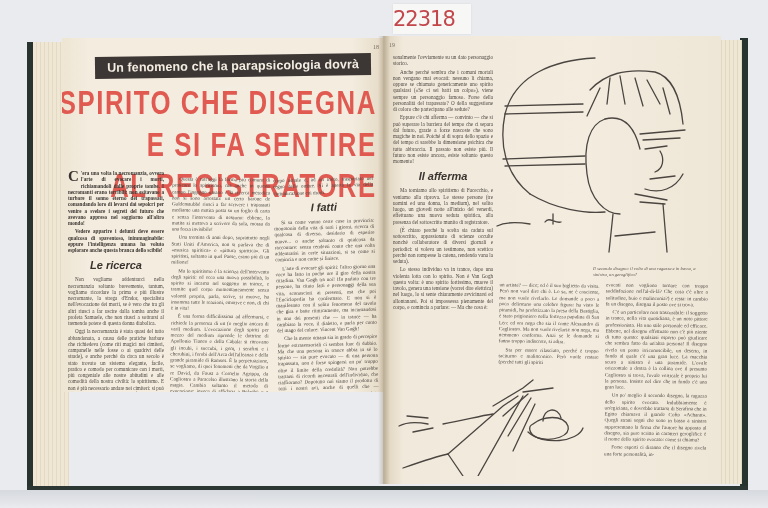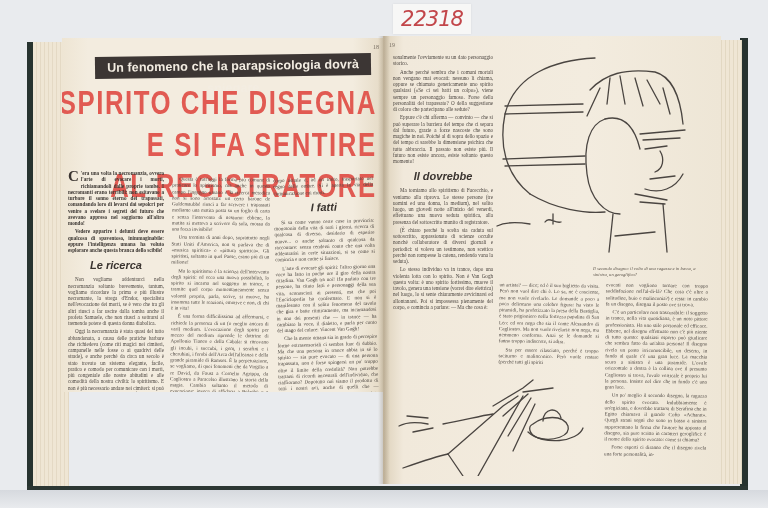--- a/index.html
+++ b/index.html
@@ -5,21 +5,21 @@
   html, body { margin: 0; padding: 0; }
   body {
     width: 768px; height: 508px; overflow: hidden; position: relative;
     background: #e9ebee;
     font-family: "Liberation Serif", serif;
   }
   .label-tag {
     position: absolute; left: 393px; top: 4px; width: 78px; height: 30px;
     background: #f7f7f6; box-shadow: 0 0 2px rgba(0,0,0,0.08);
     color: #c2464a; font-family: "DejaVu Sans", sans-serif; font-size: 21px;
-    font-style: italic; letter-spacing: -1px; line-height: 30px; text-align: center;
+    letter-spacing: -1px; line-height: 30px; 
   }
   
   .cover-left {
     position: absolute; left: 27px; top: 42px; width: 10px; height: 448px;
     background: #27332f;
   }
   .cover-right {
     position: absolute; left: 740px; top: 38px; width: 8px; height: 448px;
     background: #27332f;
   }
@@ -127,21 +127,21 @@
   </div>
 </div>
 
 <div class="page page-right">
   <span class="pg-num" style="left:6px;top:6px;">19</span>
 
   <div class="col" style="left:10px;top:18px;width:100px;">
     <p style="text-indent:0">sonalmente l'ovviamente su un dato personaggio storico.</p>
     <p>Anche perché sembra che i comuni mortali non vengano mai evocati: nessuno li chiama, oppure se chiamato genericamente uno spirito qualsiasi («Se ci sei batti un colpo»), viene sempre un personaggio famoso. Forse della personalità del trapassato? O della suggestione di coloro che partecipano alle sedute?</p>
     <p>Eppure c'è chi afferma — convinto — che si può superare la barriera del tempo che ci separa dal futuro, grazie a forze nascoste che sono magiche in noi. Poiché al di sopra dello spazio e del tempo ci sarebbe la dimensione psichica che tutto abbraccia. Il passato non esiste più. Il futuro non esiste ancora, esiste soltanto questo momento!</p>
-    <div class="subhead">Il dovrebbe</div>
+    <div class="subhead">Il afferma</div>
     <p>Ma torniamo allo spiritismo di Fucecchio, e veniamo alla riprova. Le stesse persone (tre uomini ed una donna, la medium), nel solito luogo, un giovedì notte all'inizio del venerdì, effettuano una nuova seduta spiritica, alla presenza del sottoscritto munito di registratore.</p>
     <p>(È chiaro perché la scelta sia caduta sul sottoscritto, appassionato di scienze occulte nonché collaboratore di diversi giornali e periodici: si voleva un testimone, non scettico perché non rompesse la catena, rendendo vana la seduta).</p>
     <p>Lo stesso individuo va in trance, dopo una violenta lotta con lo spirito. Non è Van Gogh questa volta: è uno spirito fortissimo, muove il tavolo, genera una tensione (vorrei dire elettrica) nel luogo, lo si sente chiaramente avvicinarsi ed allontanarsi. Poi si impossessa pienamente del corpo, e comincia a parlare: — Ma che cosa è:</p>
   </div>
 
   <svg class="sketch" style="left:112px;top:18px;" width="225" height="200" viewBox="0 0 225 200">
     <path d="M100,4 C60,6 20,20 10,60 C4,90 10,120 35,140"></path>
     <path d="M10,52 L88,50"></path>
     <path d="M10,60 L88,58"></path>
     <path d="M8,105 L90,102"></path>

